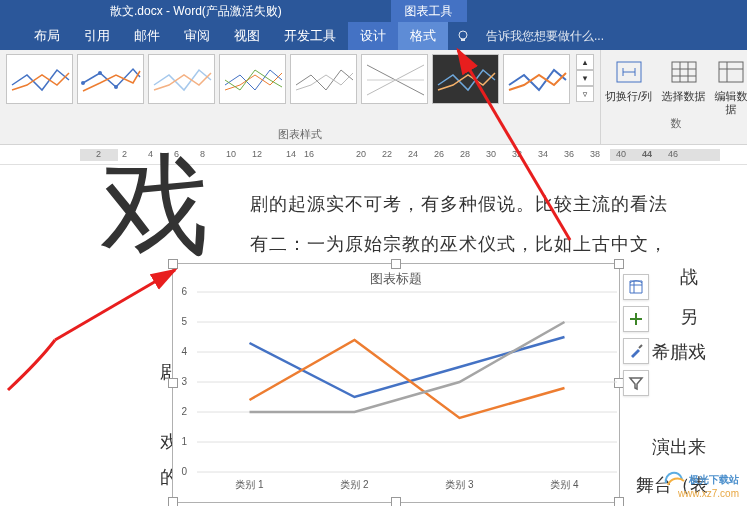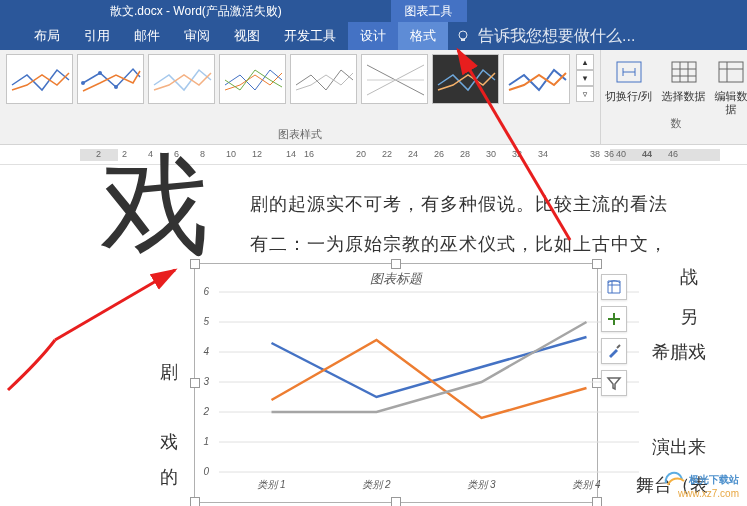--- a/index.html
+++ b/index.html
@@ -7,21 +7,21 @@
   
   .titlebar { height: 22px; background: #fdba74; display: flex; align-items: center; }
   .titlebar-section { height: 100%; display: flex; align-items: center; }
   .title-blue { background: #2B579A; flex: 1; color: #fff; font-size: 12px; padding-left: 110px; }
   .chart-tools-tab { background: #4472C4; color: #fff; padding: 0 14px; height: 100%; display: flex; align-items: center; font-size: 12px; }
   
   .ribbon-tabs { height: 28px; background: #2B579A; display: flex; align-items: center; color: #fff; font-size: 13px; }
   .tab { padding: 0 12px; height: 100%; display: flex; align-items: center; cursor: pointer; }
   .tab.context { background: #4472C4; }
   .tab.active { background: #5E8CD6; }
-  .tell-me { display: flex; align-items: center; gap: 8px; margin-left: 8px; font-size: 16px; opacity: 0.85; }
+  .tell-me { display: flex; align-items: center; gap: 16px; margin-left: 8px; font-size: 12px; opacity: 0.85; }
   
   .ribbon-content { height: 95px; background: #F1F1F1; border-bottom: 1px solid #D4D4D4; display: flex; }
   .style-gallery { flex: 1; padding: 4px 6px 0; display: flex; flex-direction: column; }
   .thumbs-row { display: flex; gap: 4px; }
   .chart-thumb { width: 67px; height: 50px; background: #fff; border: 1px solid #C5C5C5; position: relative; }
   .chart-thumb.dark { background: #333; }
   .gallery-nav { display: flex; flex-direction: column; margin-left: 2px; }
   .nav-btn { width: 18px; height: 16px; border: 1px solid #C5C5C5; background: #fff; display: flex; align-items: center; justify-content: center; font-size: 9px; }
   .group-label { text-align: center; font-size: 11px; color: #666; margin-top: auto; padding-bottom: 2px; }
   
@@ -33,21 +33,21 @@
   
   .ruler { height: 20px; background: #fff; border-bottom: 1px solid #E0E0E0; position: relative; font-size: 9px; color: #666; display: flex; align-items: center; padding-left: 80px; }
   .ruler-tick { position: absolute; top: 4px; }
   
   .document { position: absolute; top: 165px; left: 0; right: 0; bottom: 0; background: #fff; }
   
   .big-char { position: absolute; left: 100px; top: -14px; font-size: 110px; font-family: "SimSun", serif; line-height: 1; }
   .body-text { position: absolute; left: 250px; top: 20px; right: 40px; font-size: 18px; font-family: "SimSun", serif; line-height: 2.2; letter-spacing: 1px; }
   .side-text { position: absolute; font-size: 18px; font-family: "SimSun", serif; }
   
-  .chart-object { position: absolute; left: 194px; top: 98px; width: 404px; height: 240px; background: #fff; border: 1px solid #B0B0B0; font-style: italic; }
+  .chart-object { position: absolute; left: 172px; top: 98px; width: 448px; height: 240px; background: #fff; border: 1px solid #B0B0B0; }
   .chart-handle { position: absolute; width: 10px; height: 10px; border: 1px solid #999; background: #fff; }
   .ch-tl { left: -5px; top: -5px; } .ch-tc { left: 50%; top: -5px; margin-left: -5px; } .ch-tr { right: -5px; top: -5px; }
   .ch-ml { left: -5px; top: 50%; margin-top: -5px; } .ch-mr { right: -5px; top: 50%; margin-top: -5px; }
   .ch-bl { left: -5px; bottom: -5px; } .ch-bc { left: 50%; bottom: -5px; margin-left: -5px; } .ch-br { right: -5px; bottom: -5px; }
   
   .chart-title { text-align: center; font-size: 13px; color: #595959; margin-top: 6px; }
   .plot-area { position: absolute; left: 24px; right: 14px; top: 28px; bottom: 28px; }
   
   .side-tools { position: absolute; right: -30px; top: 10px; display: flex; flex-direction: column; gap: 6px; }
   .side-btn { width: 26px; height: 26px; background: #fff; border: 1px solid #C5C5C5; display: flex; align-items: center; justify-content: center; box-shadow: 0 1px 2px rgba(0,0,0,0.1); }
@@ -211,21 +211,21 @@
     <span class="ruler-tick" style="left: 304px;">16</span>
     <span class="ruler-tick" style="left: 330px; margin-top: 20px;">18</span>
     <span class="ruler-tick" style="left: 356px;">20</span>
     <span class="ruler-tick" style="left: 382px;">22</span>
     <span class="ruler-tick" style="left: 408px;">24</span>
     <span class="ruler-tick" style="left: 434px;">26</span>
     <span class="ruler-tick" style="left: 460px;">28</span>
     <span class="ruler-tick" style="left: 486px;">30</span>
     <span class="ruler-tick" style="left: 512px;">32</span>
     <span class="ruler-tick" style="left: 538px;">34</span>
-    <span class="ruler-tick" style="left: 564px; margin-left: 40px;">36</span>
+    <span class="ruler-tick" style="left: 564px;">36</span>
     <span class="ruler-tick" style="left: 590px;">38</span>
     <span class="ruler-tick" style="left: 616px;">40</span>
     <span class="ruler-tick" style="left: 642px; font-weight: bold;">44</span>
     <span class="ruler-tick" style="left: 668px;">46</span>
   </div>
 
 <div class="document">
   <div class="big-char">戏</div>
   <div class="body-text">
     <span>剧的起源实不可考，有多种假说。比较主流的看法</span><br>

